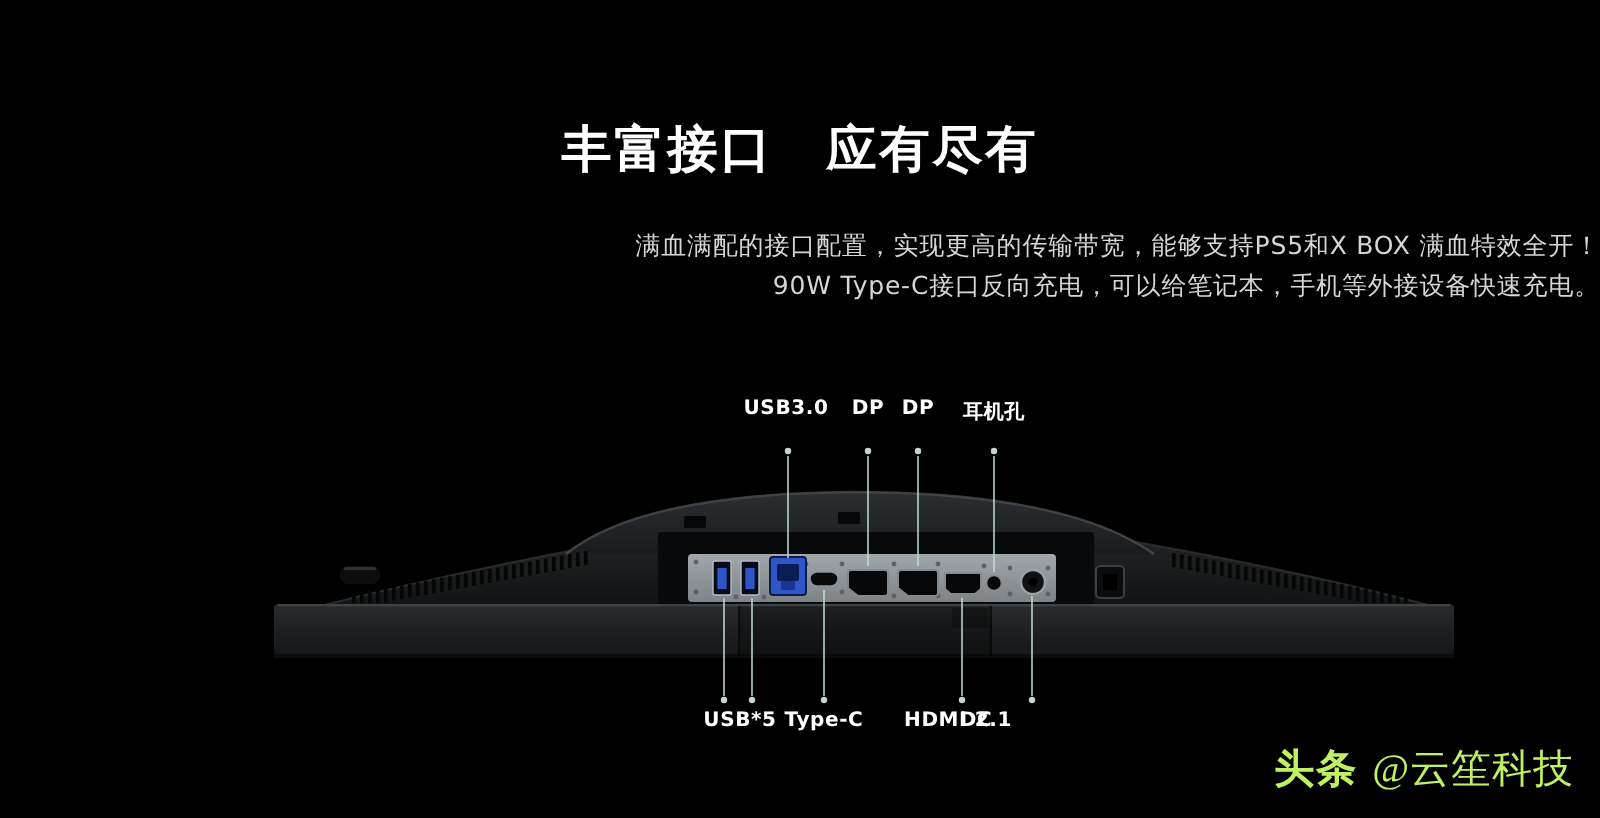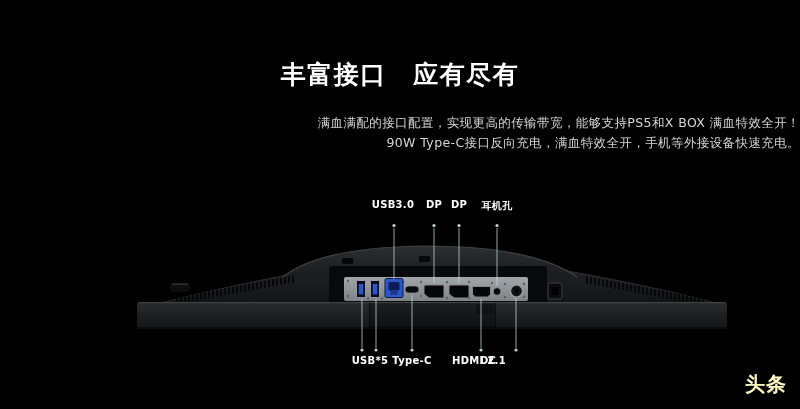--- a/index.html
+++ b/index.html
@@ -23,36 +23,36 @@
   }
   .port-label{
     position:absolute;transform:translateX(-50%);
     color:#fff;font-size:10px;font-weight:700;letter-spacing:.3px;
     white-space:nowrap;
   }
   .port-label.top{top:199px;}
   .port-label.bottom{top:355px;}
 
   .watermark{
-    position:absolute;top:371px;right:13px;color:#fef9c3;
+    position:absolute;top:371px;right:13px;color:#bef264;
     display:flex;align-items:center;gap:7px;white-space:nowrap;font-family:Liberation Serif, serif;
   }
   .watermark .brand{font-size:20px;font-weight:800;letter-spacing:1px;}
   .watermark .account{font-size:20px;font-weight:400;letter-spacing:.5px;}
 
   svg{position:absolute;left:0;top:0;}
 </style>
 </head>
 <body>
 
 <div class="stage">
 
   <div class="title"><span>丰富接口　应有尽有</span><br></div>
 
-  <div class="subtitle"><span>满血满配的接口配置，实现更高的传输带宽，能够支持PS5和X BOX 满血特效全开！</span><br><span>90W Type-C接口反向充电，满血特效全开，手机等外接设备快速充电。</span></div>
+  <div class="subtitle"><span>满血满配的接口配置，实现更高的传输带宽，能够支持PS5和X BOX 满血特效全开！</span><br><span>90W Type-C接口反向充电，可以给笔记本，手机等外接设备快速充电。</span></div>
 
   <svg width="800" height="409" viewBox="0 0 800 409">
     <defs>
       <linearGradient id="bodyGrad" x1="0" y1="0" x2="0" y2="1">
         <stop offset="0" stop-color="#222426"></stop>
         <stop offset="1" stop-color="#121314"></stop>
       </linearGradient>
       <linearGradient id="humpGrad" x1="0" y1="0" x2="0" y2="1">
         <stop offset="0" stop-color="#2c2f32"></stop>
         <stop offset="1" stop-color="#191b1d"></stop>
@@ -252,15 +252,16 @@
   <div class="port-label top" style="left:459px">DP</div>
   <div class="port-label top" style="left:497px">耳机孔</div>
 
   <div class="port-label bottom" style="left:370px">USB*5</div>
   <div class="port-label bottom" style="left:412px">Type-C</div>
   <div class="port-label bottom" style="left:479px">HDMI 2.1</div>
   <div class="port-label bottom" style="left:488px">DC</div>
 
   <div class="watermark">
     <span class="brand">头条</span>
+    <span class="account">@云笙科技</span>
   </div>
 
 </div>
 
 </body></html>

